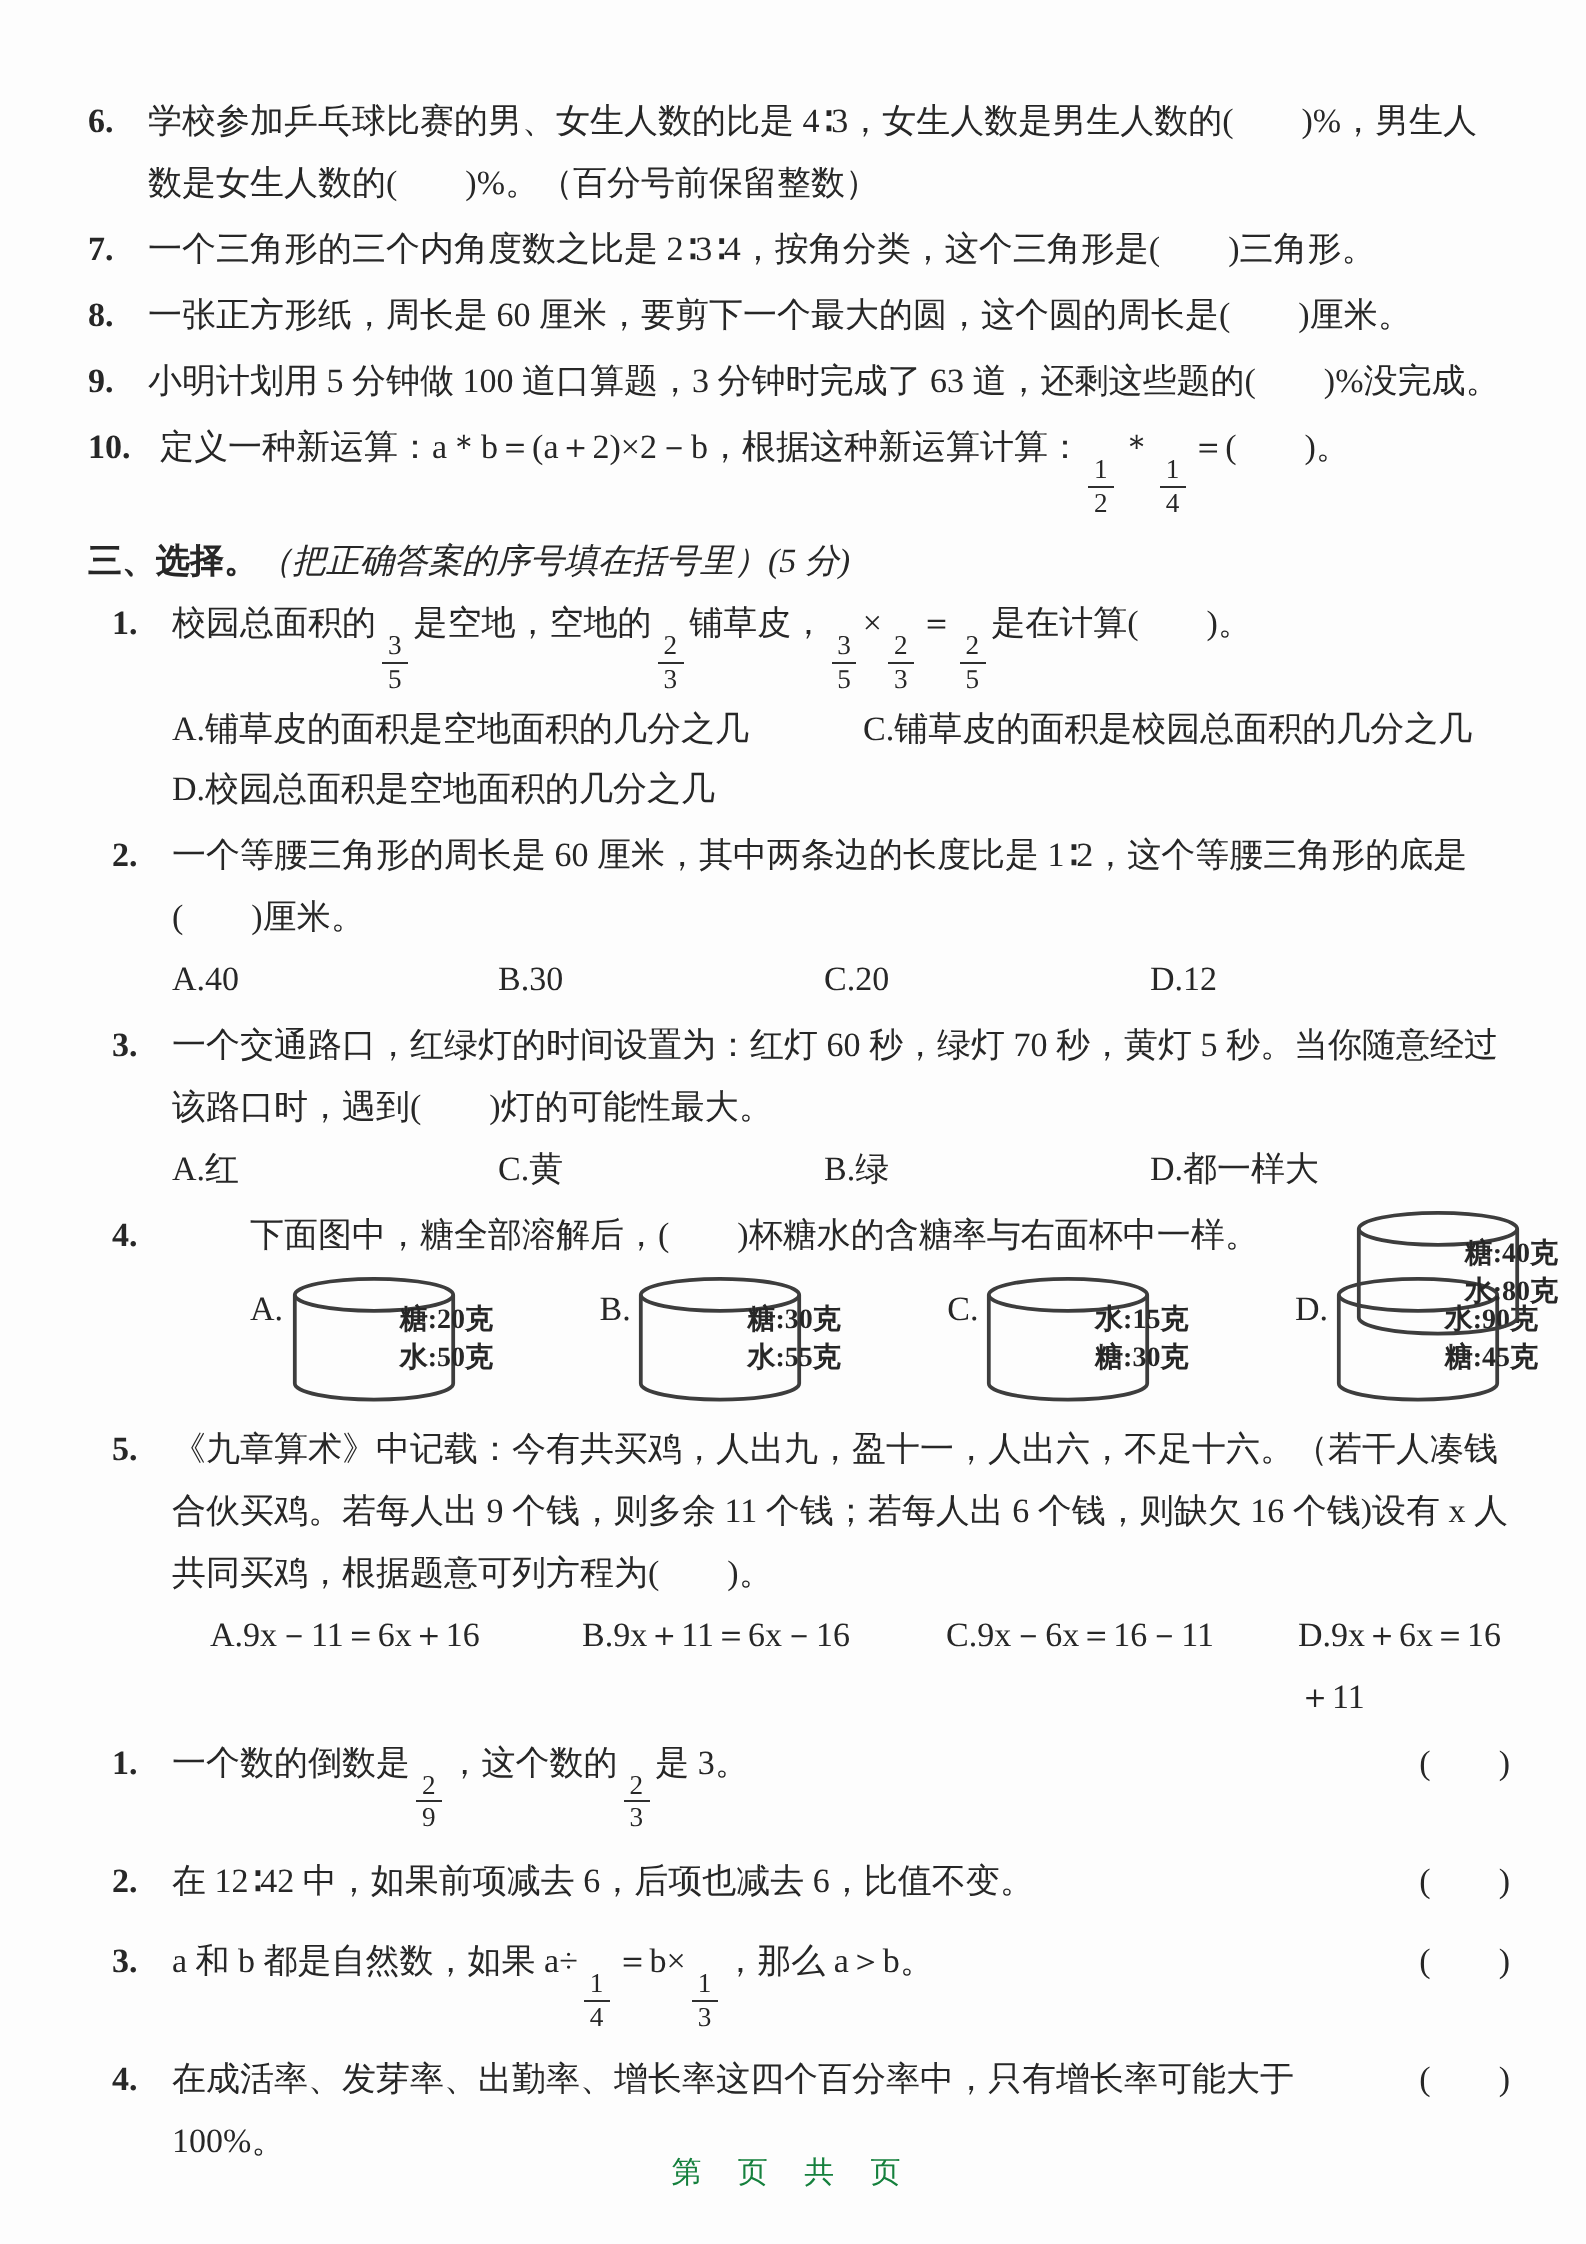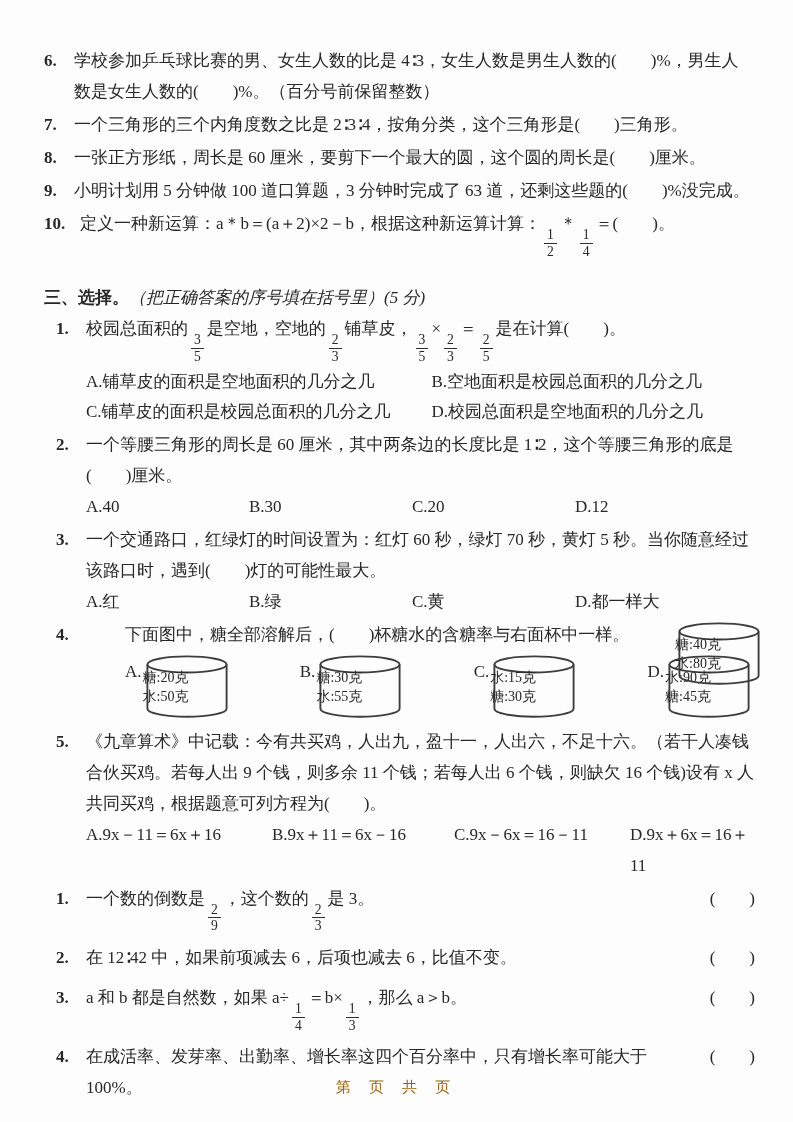--- a/index.html
+++ b/index.html
@@ -23,50 +23,50 @@
   .seg { display:inline; }
   
   .frac {
     display:inline-flex; flex-direction:column; align-items:center;
     vertical-align:-0.75em; line-height:1.15; font-size:0.8em;
     margin:0 3px; text-align:center;
   }
   .frac .num { padding:0 3px; }
   .frac .den { padding:0 3px; border-top:1.3px solid #2f2f2f; }
   
-  .sec-header { margin-top:24px;font-family:Liberation Serif, serif; }
+  .sec-header { margin-top:7px;font-family:Liberation Serif, serif; }
   .sec-title { font-weight:bold; }
   .sec-note, .sec-score { font-style:italic; }
   
   .opts2 { display:grid; grid-template-columns:1fr 1fr; column-gap:22px; }
   .opts4 { display:grid; grid-template-columns:163px 163px 163px 1fr; }
-  .opts4eq { display:grid; grid-template-columns:186px 182px 176px 1fr; }
+  .opts4eq { display:grid; grid-template-columns:186px 182px 176px 1fr;margin-left:19px; }
   
   .q4body { position:relative;margin-left:39px; }
   .cups-row { display:flex; justify-content:space-between; width:628px; margin-top:4px; padding-bottom:6px; }
   .cup-group { display:flex; align-items:flex-start; }
   .cup-label { margin:2px 1px 0 0; }
   .cup { position:relative; width:88px; height:66px; }
   .cup svg { display:block; }
   .cup-text {
-    position:absolute; left:0; top:14px; width:100%;
-    text-align:left; font-size:14px; line-height:1.35; font-weight:400;
+    position:absolute; left:16px; top:14px; width:100%;
+    text-align:right; font-size:14px; line-height:1.35; font-weight:700;
   }
   .refcup { position:absolute; right:-8px; top:2px; }
   
   .jq { display:flex; align-items:baseline; margin-bottom:9px; }
   .jq .qtext { flex:1; }
   .ans { flex:0 0 auto; margin-left:10px; white-space:pre; }
   
   .mb2 { margin-bottom:2px; }
   .mb4 { margin-bottom:4px; }
   .footer {
     position:absolute; left:0; right:0; bottom:22px;
     text-align:center; font-size:15px; letter-spacing:7px;
-    color:#a16207;
+    color:#15803d;
     font-family:"Liberation Sans","DejaVu Sans",sans-serif;
   }
 </style>
 </head>
 <body>
 
 <div class="page">
 
   <div class="q mb2">
     <span class="qno">6.</span>
@@ -117,21 +117,20 @@
           </span><span class="seg">×</span><span class="frac">
             <span class="num">2</span>
             <span class="den">3</span>
           </span><span class="seg">＝</span><span class="frac">
             <span class="num">2</span>
             <span class="den">5</span>
           </span><span class="seg">是在计算(　　)。</span>
       </div>
       <div class="opts2 mb2">
         <span>A.铺草皮的面积是空地面积的几分之几</span>
-        <span>B.空地面积是校园总面积的几分之几</span>
         <span>C.铺草皮的面积是校园总面积的几分之几</span>
         <span>D.校园总面积是空地面积的几分之几</span>
       </div>
     </span>
   </div>
 
   <div class="q" style="padding-left:12px;">
     <span class="qno">2.</span>
     <span class="qtext">
       <div>一个等腰三角形的周长是 60 厘米，其中两条边的长度比是 1∶2，这个等腰三角形的底是(　　)厘米。</div>
@@ -143,22 +142,22 @@
       </div>
     </span>
   </div>
 
   <div class="q" style="padding-left:12px;">
     <span class="qno">3.</span>
     <span class="qtext">
       <div>一个交通路口，红绿灯的时间设置为：红灯 60 秒，绿灯 70 秒，黄灯 5 秒。当你随意经过该路口时，遇到(　　)灯的可能性最大。</div>
       <div class="opts4 mb2">
         <span>A.红</span>
+        <span>C.黄</span>
         <span>B.绿</span>
-        <span>C.黄</span>
         <span>D.都一样大</span>
       </div>
     </span>
   </div>
 
   <div class="q" style="padding-left:12px;">
     <span class="qno">4.</span>
     <span class="qtext q4body">
       <div>下面图中，糖全部溶解后，(　　)杯糖水的含糖率与右面杯中一样。</div>
       <div class="cups-row">

